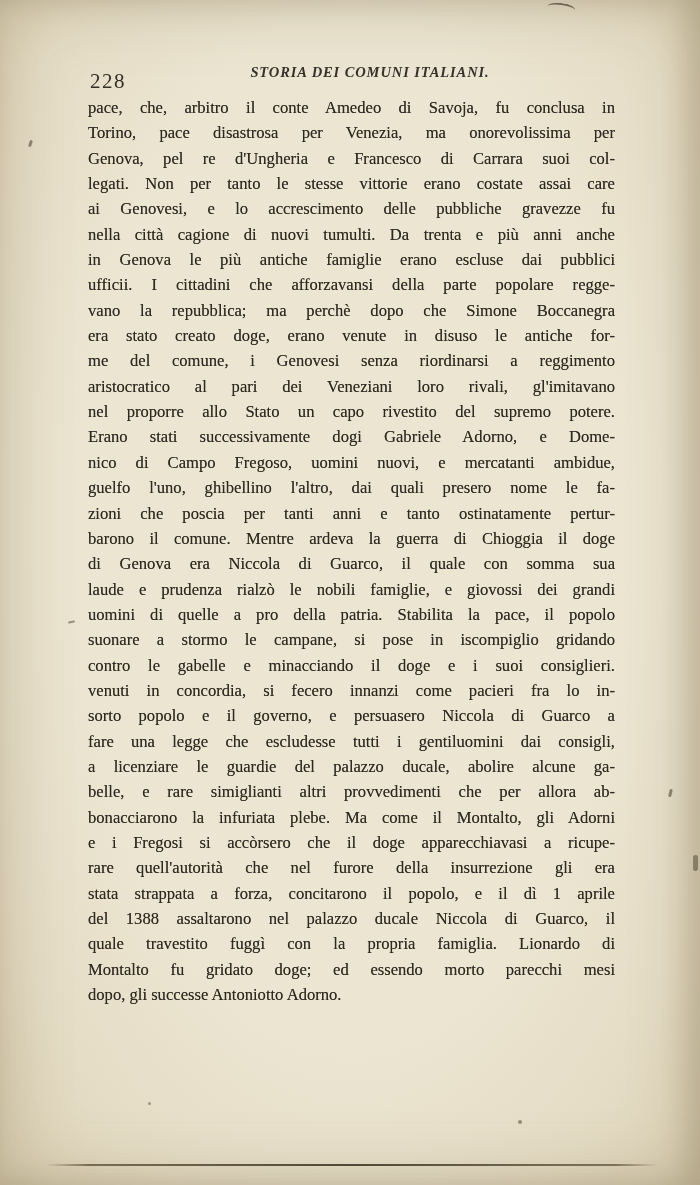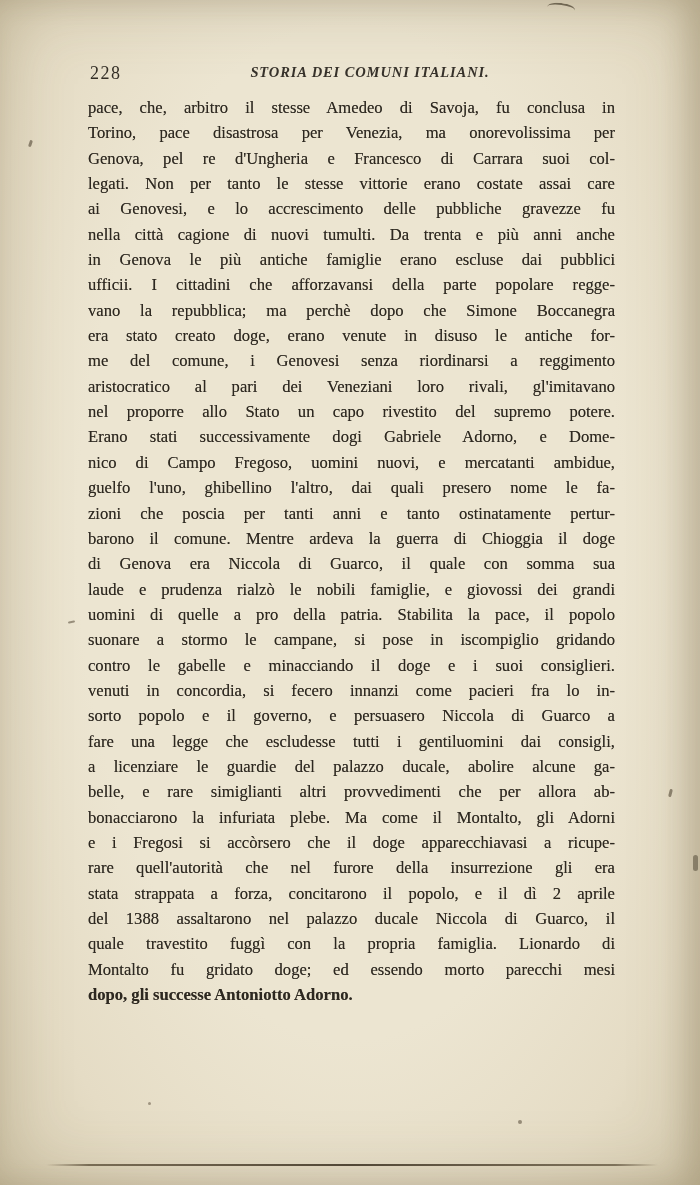--- a/index.html
+++ b/index.html
@@ -15,22 +15,22 @@
     background: radial-gradient(ellipse at 50% 45%, #ece5d1 55%, #e5dcc5 80%, #d9cfb4 100%);
     box-shadow: inset 0 0 70px rgba(110, 92, 55, 0.28), inset -14px 0 26px rgba(100, 85, 50, 0.18);
   }
   .header {
     position: absolute;
     top: 62px; left: 88px; right: 78px;
     height: 24px;
     color: #332e26;
   }
   .pagenum {
-    position: absolute; left: 2px; top: 1px;
-    font-size: 18px;
+    position: absolute; left: 2px; top: 7px;
+    font-size: 21px;
     letter-spacing: 1.5px;
   }
   .running-title {
     position: absolute; left: 30px; right: 0; top: 2px;
     text-align: center;
     font-size: 14.5px;
     font-weight: bold;
     letter-spacing: 0.9px;
     color: #36312a;
     font-style: italic;
@@ -45,21 +45,20 @@
   }
   .line {
     height: 25.35px;
     line-height: 25.35px;
     overflow: hidden;
     text-align: justify;
     text-align-last: justify;
   }
   .line.last {
     text-align-last: left;
-    font-weight: bold;
   }
   .bottom-edge {
     position: absolute;
     left: 46px; right: 42px; bottom: 19px;
     height: 2px;
     border-radius: 2px;
     background: linear-gradient(90deg,
       rgba(88, 75, 52, 0) 0%,
       rgba(88, 75, 52, 0.75) 7%,
       rgba(66, 56, 38, 0.9) 50%,
@@ -118,21 +117,21 @@
 <body>
 
 <div class="page">
 
   <div class="header">
     <span class="pagenum">228</span>
     <span class="running-title">STORIA DEI COMUNI ITALIANI.</span>
   </div>
 
   <div class="body-text">
-      <div class="line">pace, che, arbitro il stesse Amedeo di Savoja, fu conclusa in</div>
+      <div class="line">pace, che, arbitro il conte Amedeo di Savoja, fu conclusa in</div>
       <div class="line">Torino, pace disastrosa per Venezia, ma onorevolissima per</div>
       <div class="line">Genova, pel re d'Ungheria e Francesco di Carrara suoi col-</div>
       <div class="line">legati. Non per tanto le stesse vittorie erano costate assai care</div>
       <div class="line">ai Genovesi, e lo accrescimento delle pubbliche gravezze fu</div>
       <div class="line">nella città cagione di nuovi tumulti. Da trenta e più anni anche</div>
       <div class="line">in Genova le più antiche famiglie erano escluse dai pubblici</div>
       <div class="line">ufficii. I cittadini che afforzavansi della parte popolare regge-</div>
       <div class="line">vano la repubblica; ma perchè dopo che Simone Boccanegra</div>
       <div class="line">era stato creato doge, erano venute in disuso le antiche for-</div>
       <div class="line">me del comune, i Genovesi senza riordinarsi a reggimento</div>
@@ -149,21 +148,21 @@
       <div class="line">suonare a stormo le campane, si pose in iscompiglio gridando</div>
       <div class="line">contro le gabelle e minacciando il doge e i suoi consiglieri.</div>
       <div class="line">venuti in concordia, si fecero innanzi come pacieri fra lo in-</div>
       <div class="line">sorto popolo e il governo, e persuasero Niccola di Guarco a</div>
       <div class="line">fare una legge che escludesse tutti i gentiluomini dai consigli,</div>
       <div class="line">a licenziare le guardie del palazzo ducale, abolire alcune ga-</div>
       <div class="line">belle, e rare simiglianti altri provvedimenti che per allora ab-</div>
       <div class="line">bonacciarono la infuriata plebe. Ma come il Montalto, gli Adorni</div>
       <div class="line">e i Fregosi si accòrsero che il doge apparecchiavasi a ricupe-</div>
       <div class="line">rare quell'autorità che nel furore della insurrezione gli era</div>
-      <div class="line">stata strappata a forza, concitarono il popolo, e il dì 2 aprile</div>
+      <div class="line">stata strappata a forza, concitarono il popolo, e il dì 1 aprile</div>
       <div class="line">del 1388 assaltarono nel palazzo ducale Niccola di Guarco, il</div>
       <div class="line">quale travestito fuggì con la propria famiglia. Lionardo di</div>
       <div class="line">Montalto fu gridato doge; ed essendo morto parecchi mesi</div>
       <div class="line last">dopo, gli successe Antoniotto Adorno.</div>
     </div>
 
   <div class="bottom-edge"></div>
 
   <div class="artifact a-top-squiggle"></div>
   <div class="artifact a-left-tick"></div>

